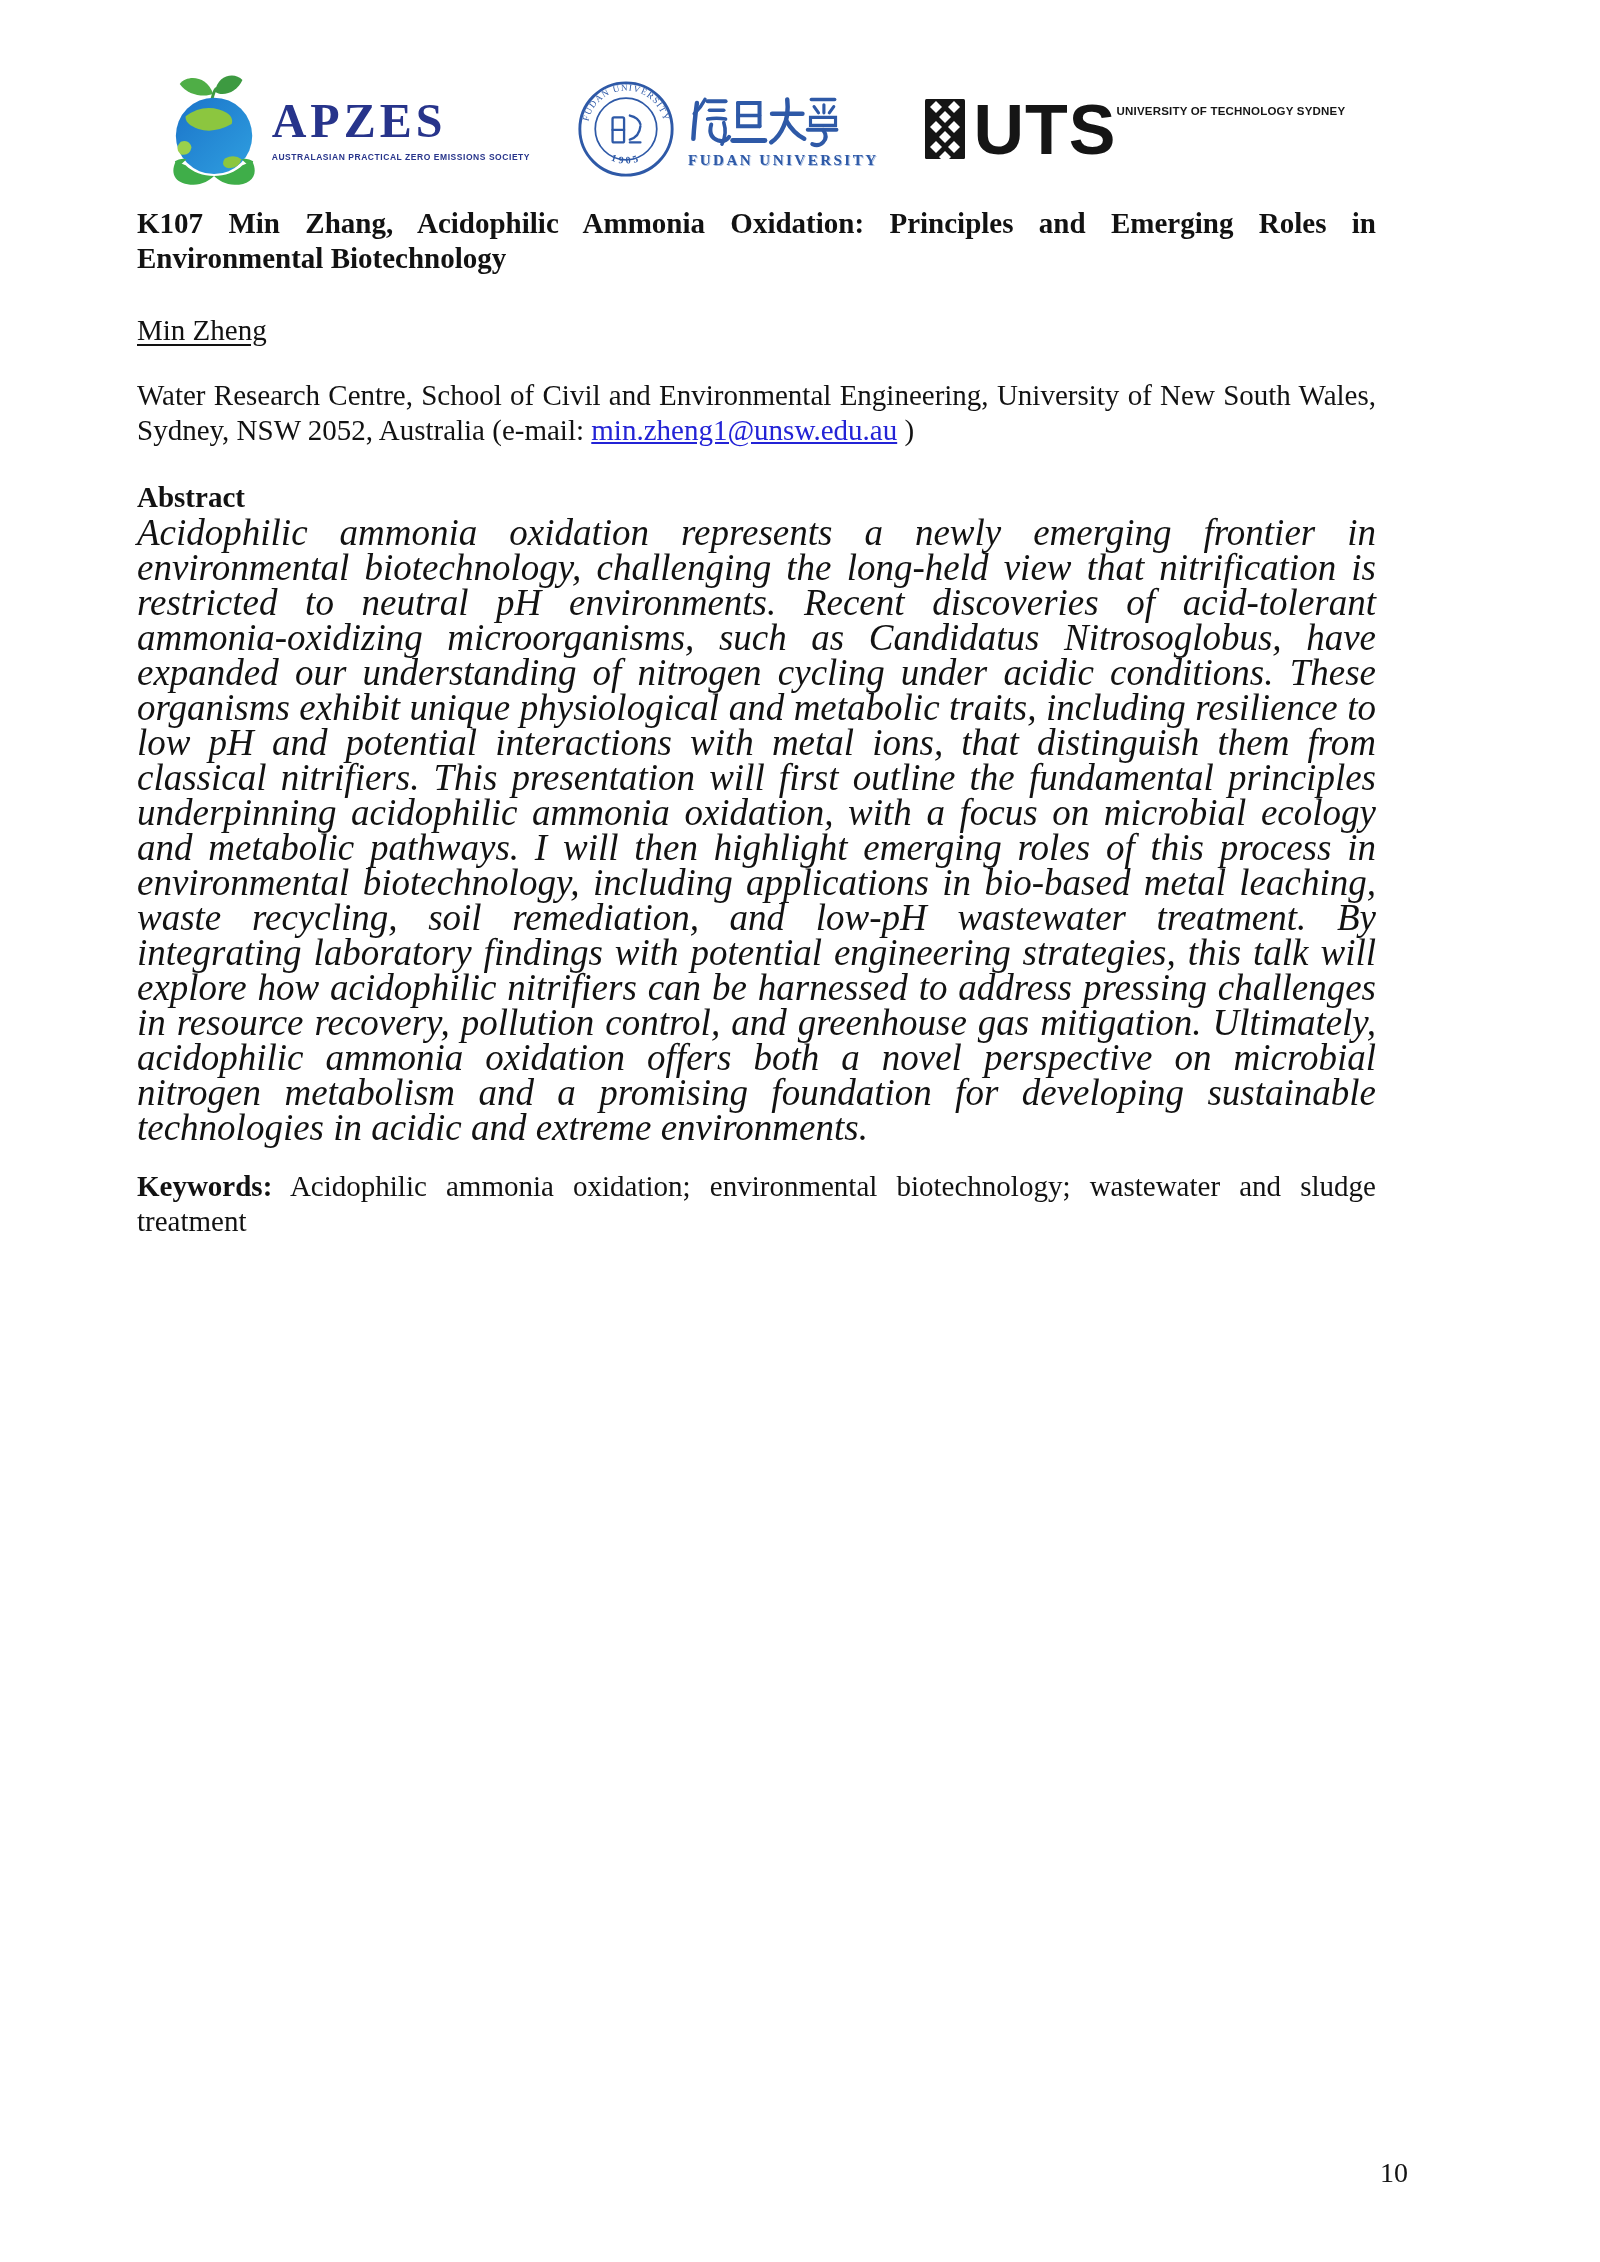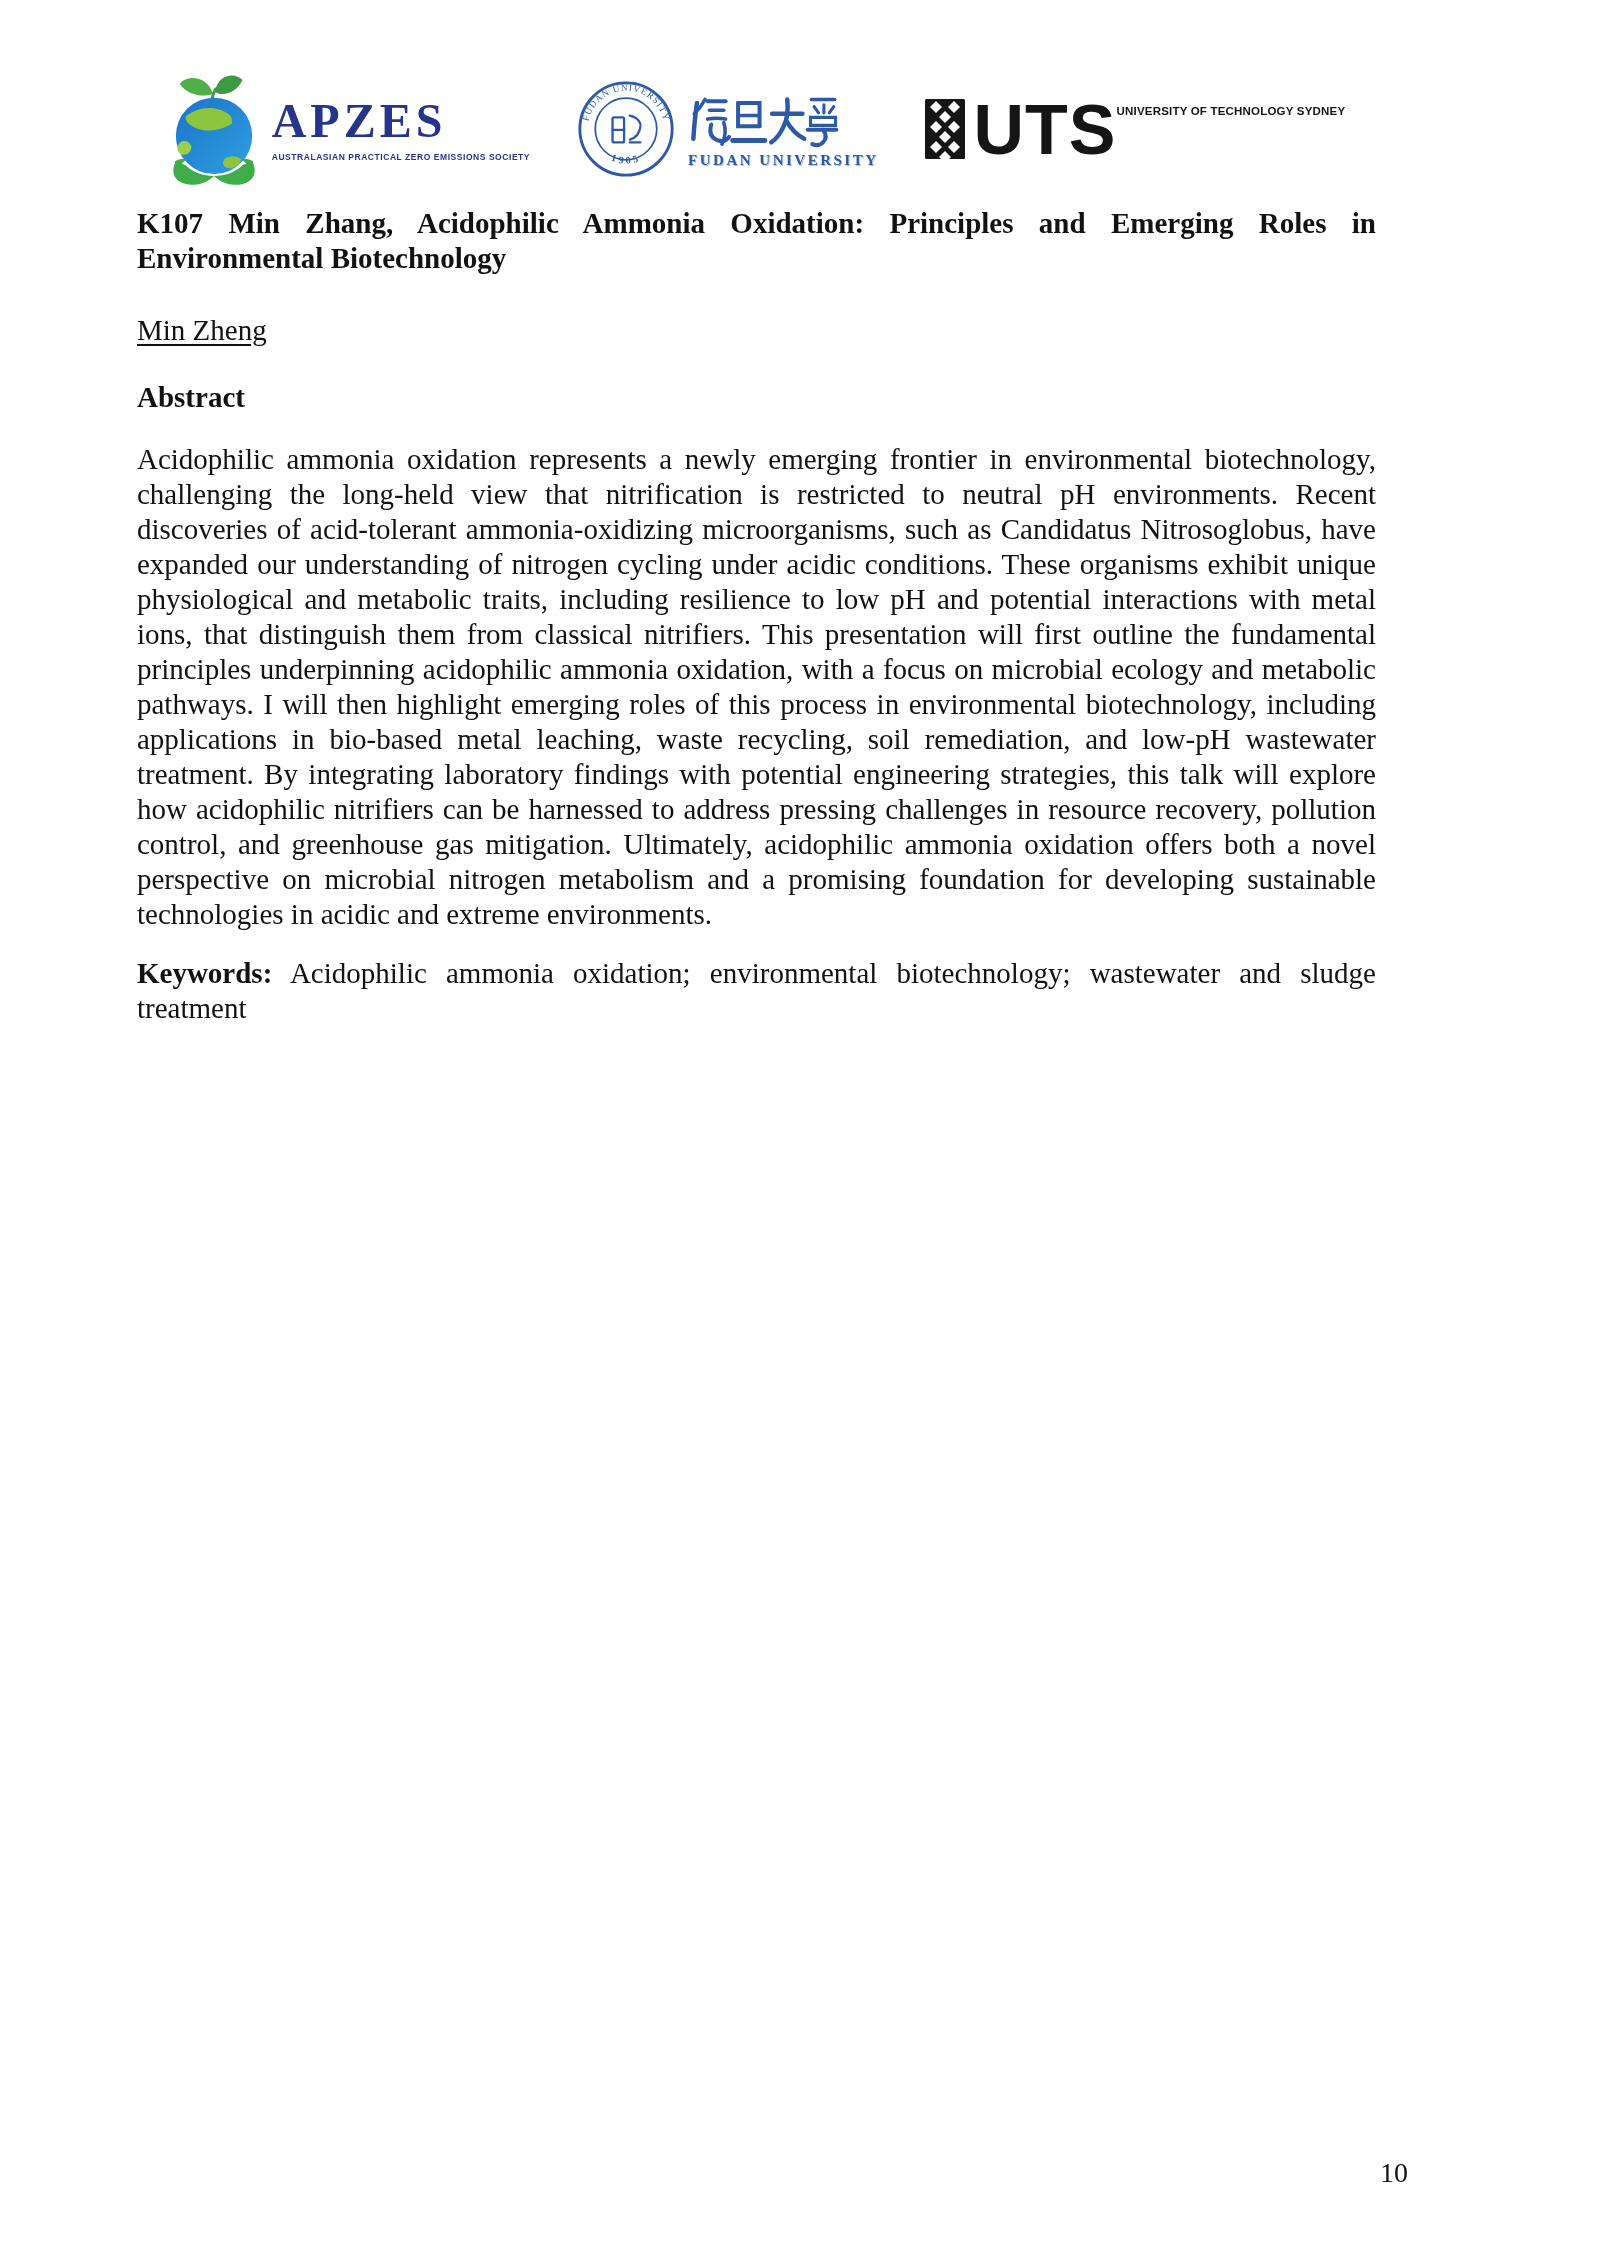--- a/index.html
+++ b/index.html
@@ -25,21 +25,21 @@
   
   h1,h2,p{margin:0;}
   .title{margin-top:18px;font-weight:700;font-size:29px;line-height:35px;}
   .title .t-line1{display:block;text-align:justify;text-align-last:justify;font-family:Liberation Serif, serif;}
   .title .t-line2{display:block;}
   .author{margin-top:37px;font-size:29px;line-height:35px;}
   .author .a-name{text-decoration:underline;text-underline-offset:4px;}
   .affiliation{margin-top:30px;font-size:29px;line-height:35px;text-align:justify;}
   .email{color:#2323d6;text-decoration:underline;cursor:pointer;}
   .abs-head{margin-top:32px;font-weight:700;font-size:29px;line-height:35px;}
-  .abs-body{margin-top:27px;font-size:29px;line-height:35px;text-align:justify;}
+  .abs-body{font-size:37px;line-height:35px;text-align:justify;font-style:italic;}
   .keywords{margin-top:24px;font-size:29px;line-height:35px;text-align:justify;}
   .kw-label{font-weight:700;}
   .page-num{position:absolute;bottom:73px;left:137px;width:1271px;text-align:right;font-size:28px;color:#121212;}
   svg{display:block;}
 </style>
 </head>
 <body>
 
 <div class="page">
 
@@ -166,20 +166,21 @@
 
   <h1 class="title">
     <span class="t-line1">K107 Min Zhang, Acidophilic Ammonia Oxidation: Principles and Emerging Roles in</span>
     <span class="t-line2">Environmental Biotechnology</span>
   </h1>
 
   <p class="author">
     <span class="a-name">Min Zheng</span>
   </p>
 
+  <p class="affiliation"><span>Water Research Centre, School of Civil and Environmental Engineering, University of New South Wales, Sydney, NSW 2052, Australia (e-mail: </span><a class="email">min.zheng1@unsw.edu.au</a><span> )</span></p>
 
   <h2 class="abs-head">Abstract</h2>
 
   <p class="abs-body">Acidophilic ammonia oxidation represents a newly emerging frontier in environmental biotechnology, challenging the long-held view that nitrification is restricted to neutral pH environments. Recent discoveries of acid-tolerant ammonia-oxidizing microorganisms, such as Candidatus Nitrosoglobus, have expanded our understanding of nitrogen cycling under acidic conditions. These organisms exhibit unique physiological and metabolic traits, including resilience to low pH and potential interactions with metal ions, that distinguish them from classical nitrifiers. This presentation will first outline the fundamental principles underpinning acidophilic ammonia oxidation, with a focus on microbial ecology and metabolic pathways. I will then highlight emerging roles of this process in environmental biotechnology, including applications in bio-based metal leaching, waste recycling, soil remediation, and low-pH wastewater treatment. By integrating laboratory findings with potential engineering strategies, this talk will explore how acidophilic nitrifiers can be harnessed to address pressing challenges in resource recovery, pollution control, and greenhouse gas mitigation. Ultimately, acidophilic ammonia oxidation offers both a novel perspective on microbial nitrogen metabolism and a promising foundation for developing sustainable technologies in acidic and extreme environments.</p>
 
   <p class="keywords"><span class="kw-label">Keywords:</span><span> Acidophilic ammonia oxidation; environmental biotechnology; wastewater and sludge treatment</span></p>
 
   <div class="page-num">10</div>
 </div>
 

